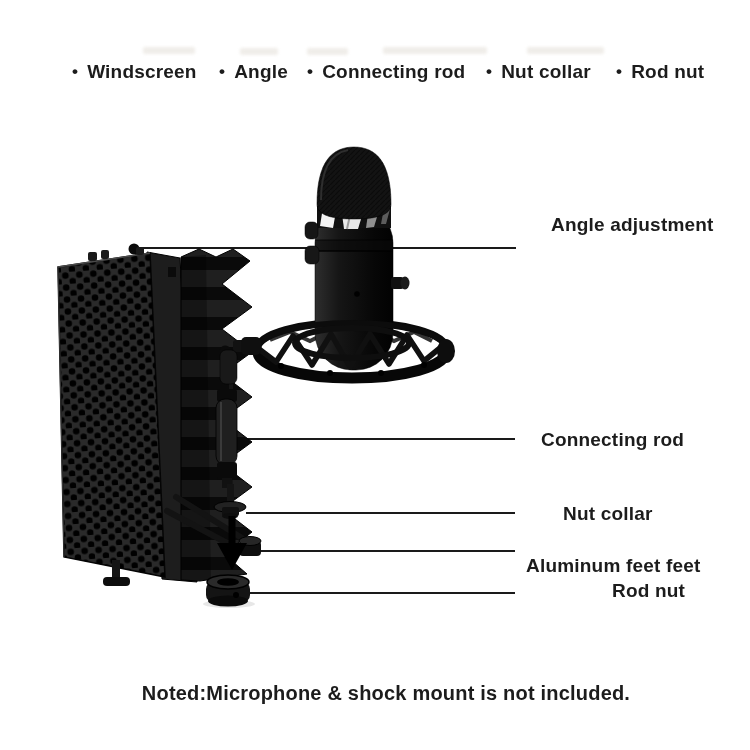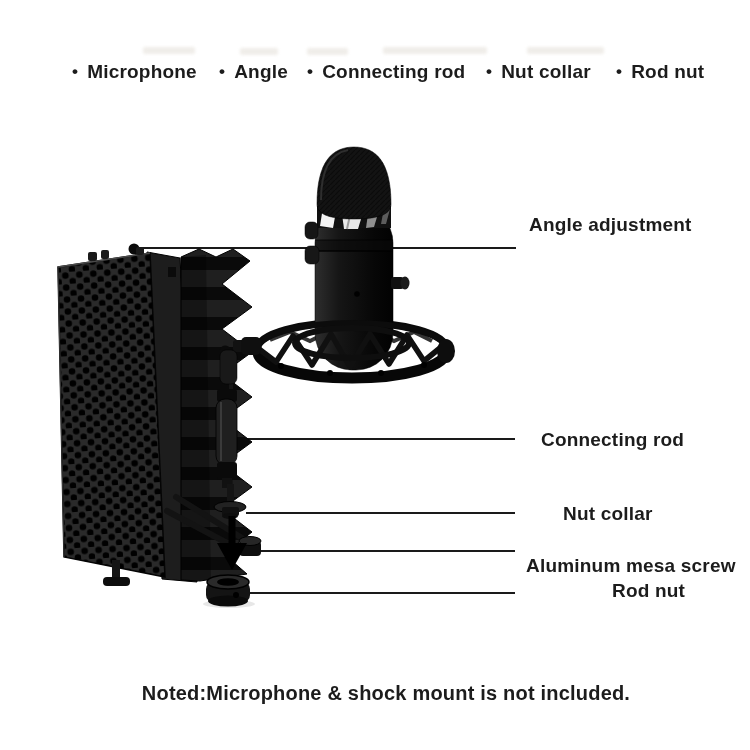--- a/index.html
+++ b/index.html
@@ -31,21 +31,21 @@
 <div class="canvas">
 
   <div class="ghost" style="left:143px;top:47px;width:52px"></div>
   <div class="ghost" style="left:240px;top:48px;width:38px"></div>
   <div class="ghost" style="left:307px;top:48px;width:41px"></div>
   <div class="ghost" style="left:383px;top:47px;width:104px"></div>
   <div class="ghost" style="left:527px;top:47px;width:77px"></div>
 
   <div class="part-item" style="left:72px">
     <span class="bullet">•</span>
-    <span>Microphone</span>
+    <span>Windscreen</span>
   </div>
   <div class="part-item" style="left:219px">
     <span class="bullet">•</span>
     <span>Angle</span>
   </div>
   <div class="part-item" style="left:307px">
     <span class="bullet">•</span>
     <span>Connecting rod</span>
   </div>
   <div class="part-item" style="left:486px">
@@ -210,21 +210,21 @@
       <ellipse cx="352" cy="343" rx="57" ry="15" stroke="#0e0e0e" stroke-width="6"></ellipse>
       <rect x="241" y="337" width="20" height="18" rx="5" fill="#0f0f0f"></rect>
       <ellipse cx="446" cy="351" rx="9" ry="12" fill="#0d0d0d"></ellipse>
       <circle cx="281" cy="366" r="3" fill="#000"></circle>
       <circle cx="330" cy="373" r="3" fill="#000"></circle>
       <circle cx="381" cy="373" r="3" fill="#000"></circle>
       <circle cx="424" cy="365" r="3" fill="#000"></circle>
     </g>
   </svg>
 
-  <div class="callout" style="left:529px;top:214px">Angle adjustment</div>
+  <div class="callout" style="left:551px;top:214px">Angle adjustment</div>
   <div class="callout" style="left:541px;top:429px">Connecting rod</div>
   <div class="callout" style="left:563px;top:503px">Nut collar</div>
-  <div class="callout" style="left:526px;top:555px">Aluminum mesa screw</div>
+  <div class="callout" style="left:526px;top:555px">Aluminum feet feet</div>
   <div class="callout" style="left:612px;top:580px">Rod nut</div>
 
   <div class="note">Noted:Microphone &amp; shock mount is not included.</div>
 
 </div>
 
 </body></html>

